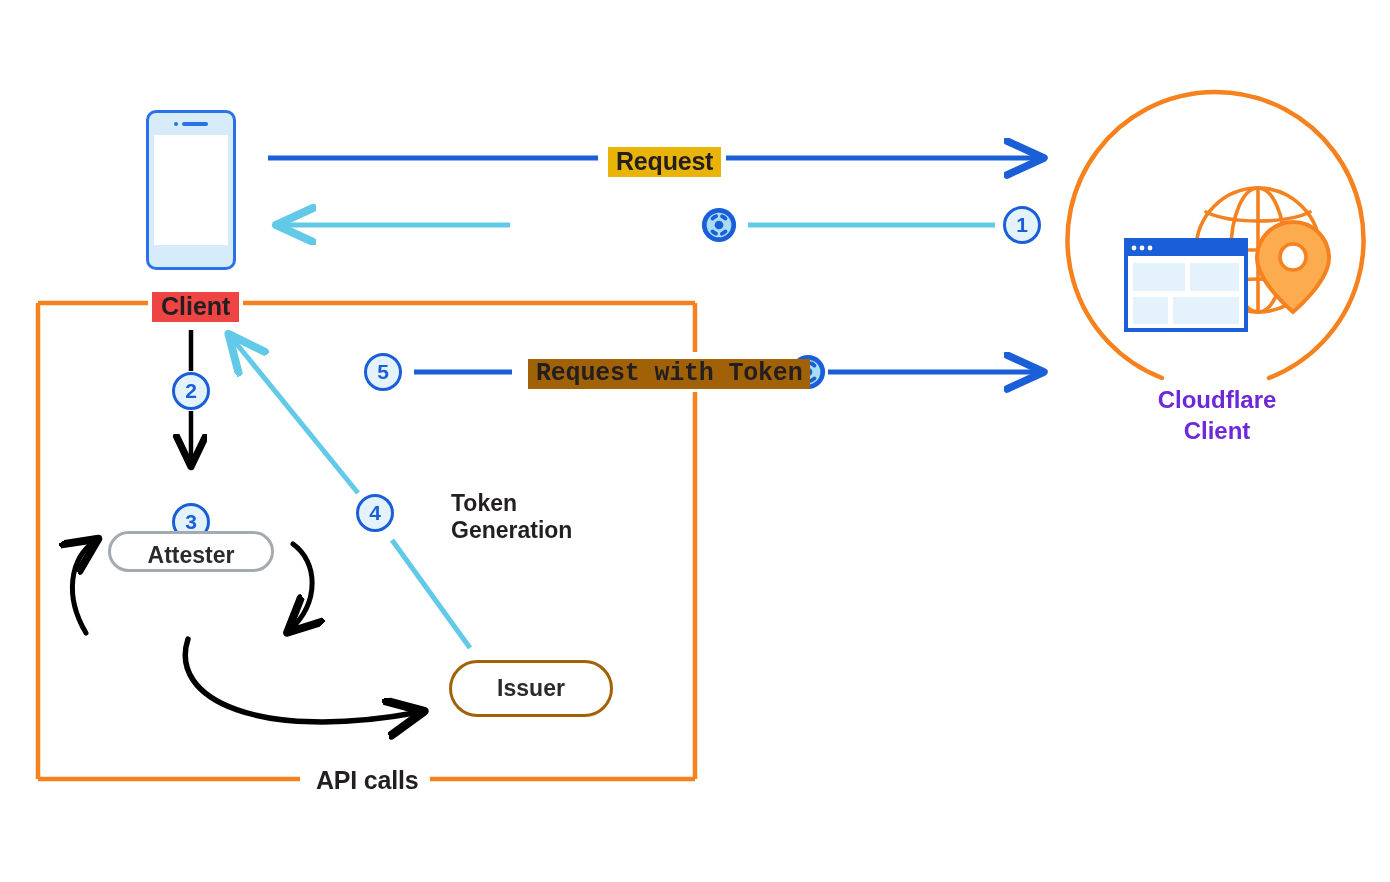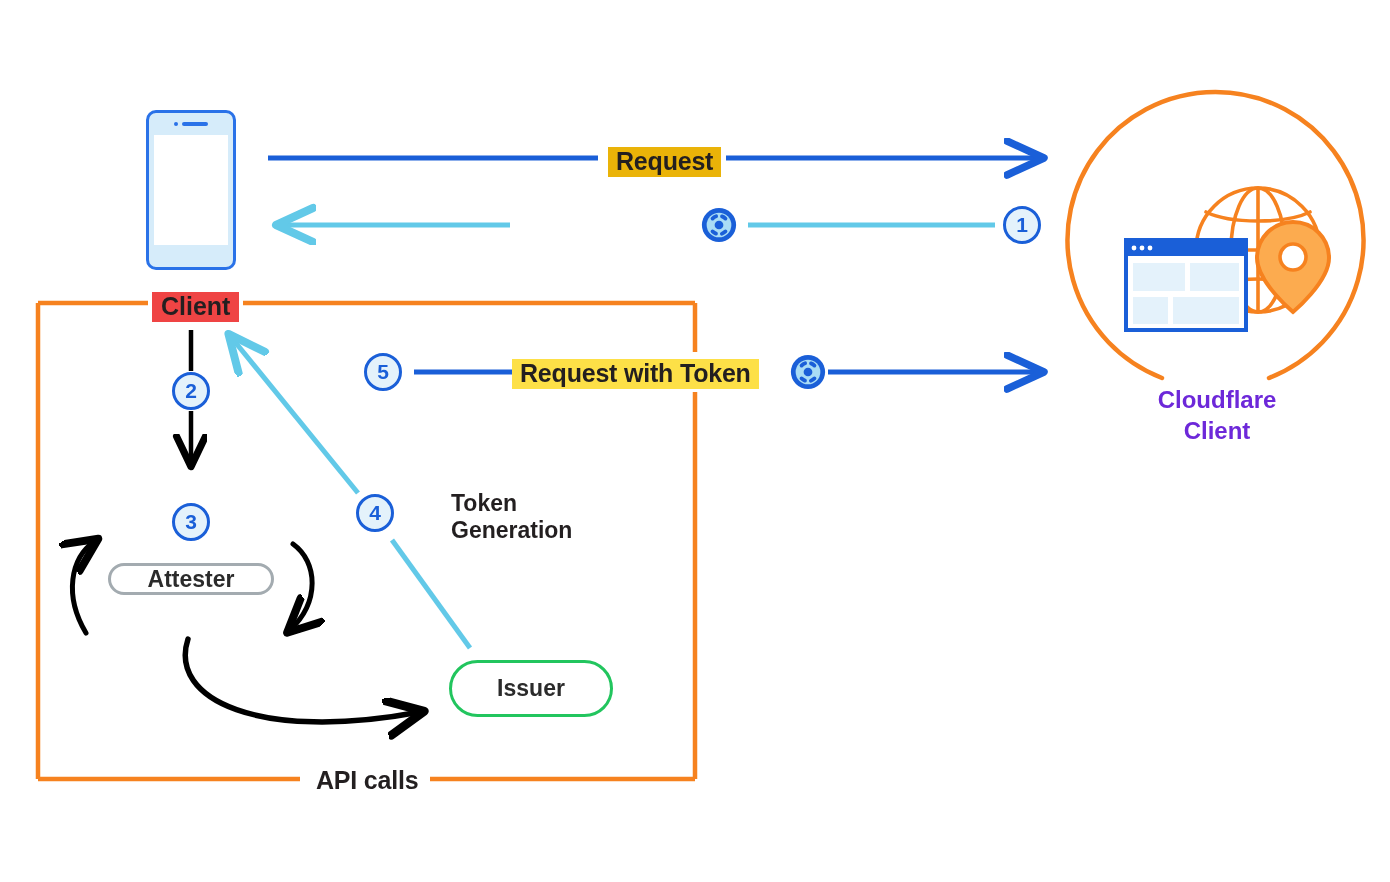--- a/index.html
+++ b/index.html
@@ -80,21 +80,21 @@
     background: #ffffff;
     border-radius: 999px;
     display: flex;
     align-items: center;
     justify-content: center;
   }
   .pill-attester {
     border: 3px solid #a3abb0;
   }
   .pill-issuer {
-    border: 3px solid #22c55e;
+    border: 3px solid #a16207;
   }
   .phone {
     position: absolute;
     box-sizing: border-box;
     border: 3px solid #2a72e8;
     border-radius: 10px;
     background: #d6ecfa;
     overflow: hidden;
   }
   .phone-screen {
@@ -265,32 +265,32 @@
   <svg class="tokenicon" style="left:789px; top:353px;" viewBox="0 0 40 40">
     <circle cx="20" cy="20" r="18" fill="#1a5fd8"></circle>
     <circle cx="20" cy="20" r="13" fill="#a9dcf5"></circle>
     <g stroke="#1a5fd8" stroke-width="4" stroke-linecap="round" fill="none">
       <path d="M13.2,13.2 A9.6,9.6 0 0 1 26.8,13.2" stroke-dasharray="4.5 6.2"></path>
       <path d="M26.8,26.8 A9.6,9.6 0 0 1 13.2,26.8" stroke-dasharray="4.5 6.2"></path>
     </g>
     <circle cx="20" cy="20" r="4.6" fill="#1a5fd8"></circle>
   </svg>
 
-  <div class="pillbox pill-attester" style="left:108px; top:563px; width:166px; height:32px;">
+  <div class="pillbox pill-attester" style="left:108px; top:531px; width:166px; height:41px;align-items:flex-end;">
     <span class="lbl-box" style="position:static; font-weight:bold;">Attester</span>
   </div>
 
   <div class="pillbox pill-issuer" style="left:449px; top:660px; width:164px; height:57px;">
     <span class="lbl-box" style="position:static; font-weight:bold;">Issuer</span>
   </div>
 
   <div class="lbl lbl-flow" style="left:608px; top:147px; background:#eab308; padding:0 8px;">Request</div>
 
 
-  <div class="lbl lbl-flow" style="left:512px; top:359px; background:#fde047; padding:0 8px;">Request with Token</div>
+  <div class="lbl lbl-flow" style="left:528px; top:359px; background:#a16207; padding:0 8px;font-family:Liberation Mono, monospace;">Request with Token</div>
 
   <div class="lbl lbl-node" style="left:152px; top:292px; background:#ef4444; padding:0 9px;">Client</div>
 
   <div class="lbl lbl-flow" style="left:307px; top:766px; background:#ffffff; padding:0 9px;text-align:center;">API calls</div>
 
   <div class="lbl lbl-token-gen" style="left:404px; top:490px;margin-left:47px;">
     <div>Token</div>
     <div>Generation</div>
   </div>
 

